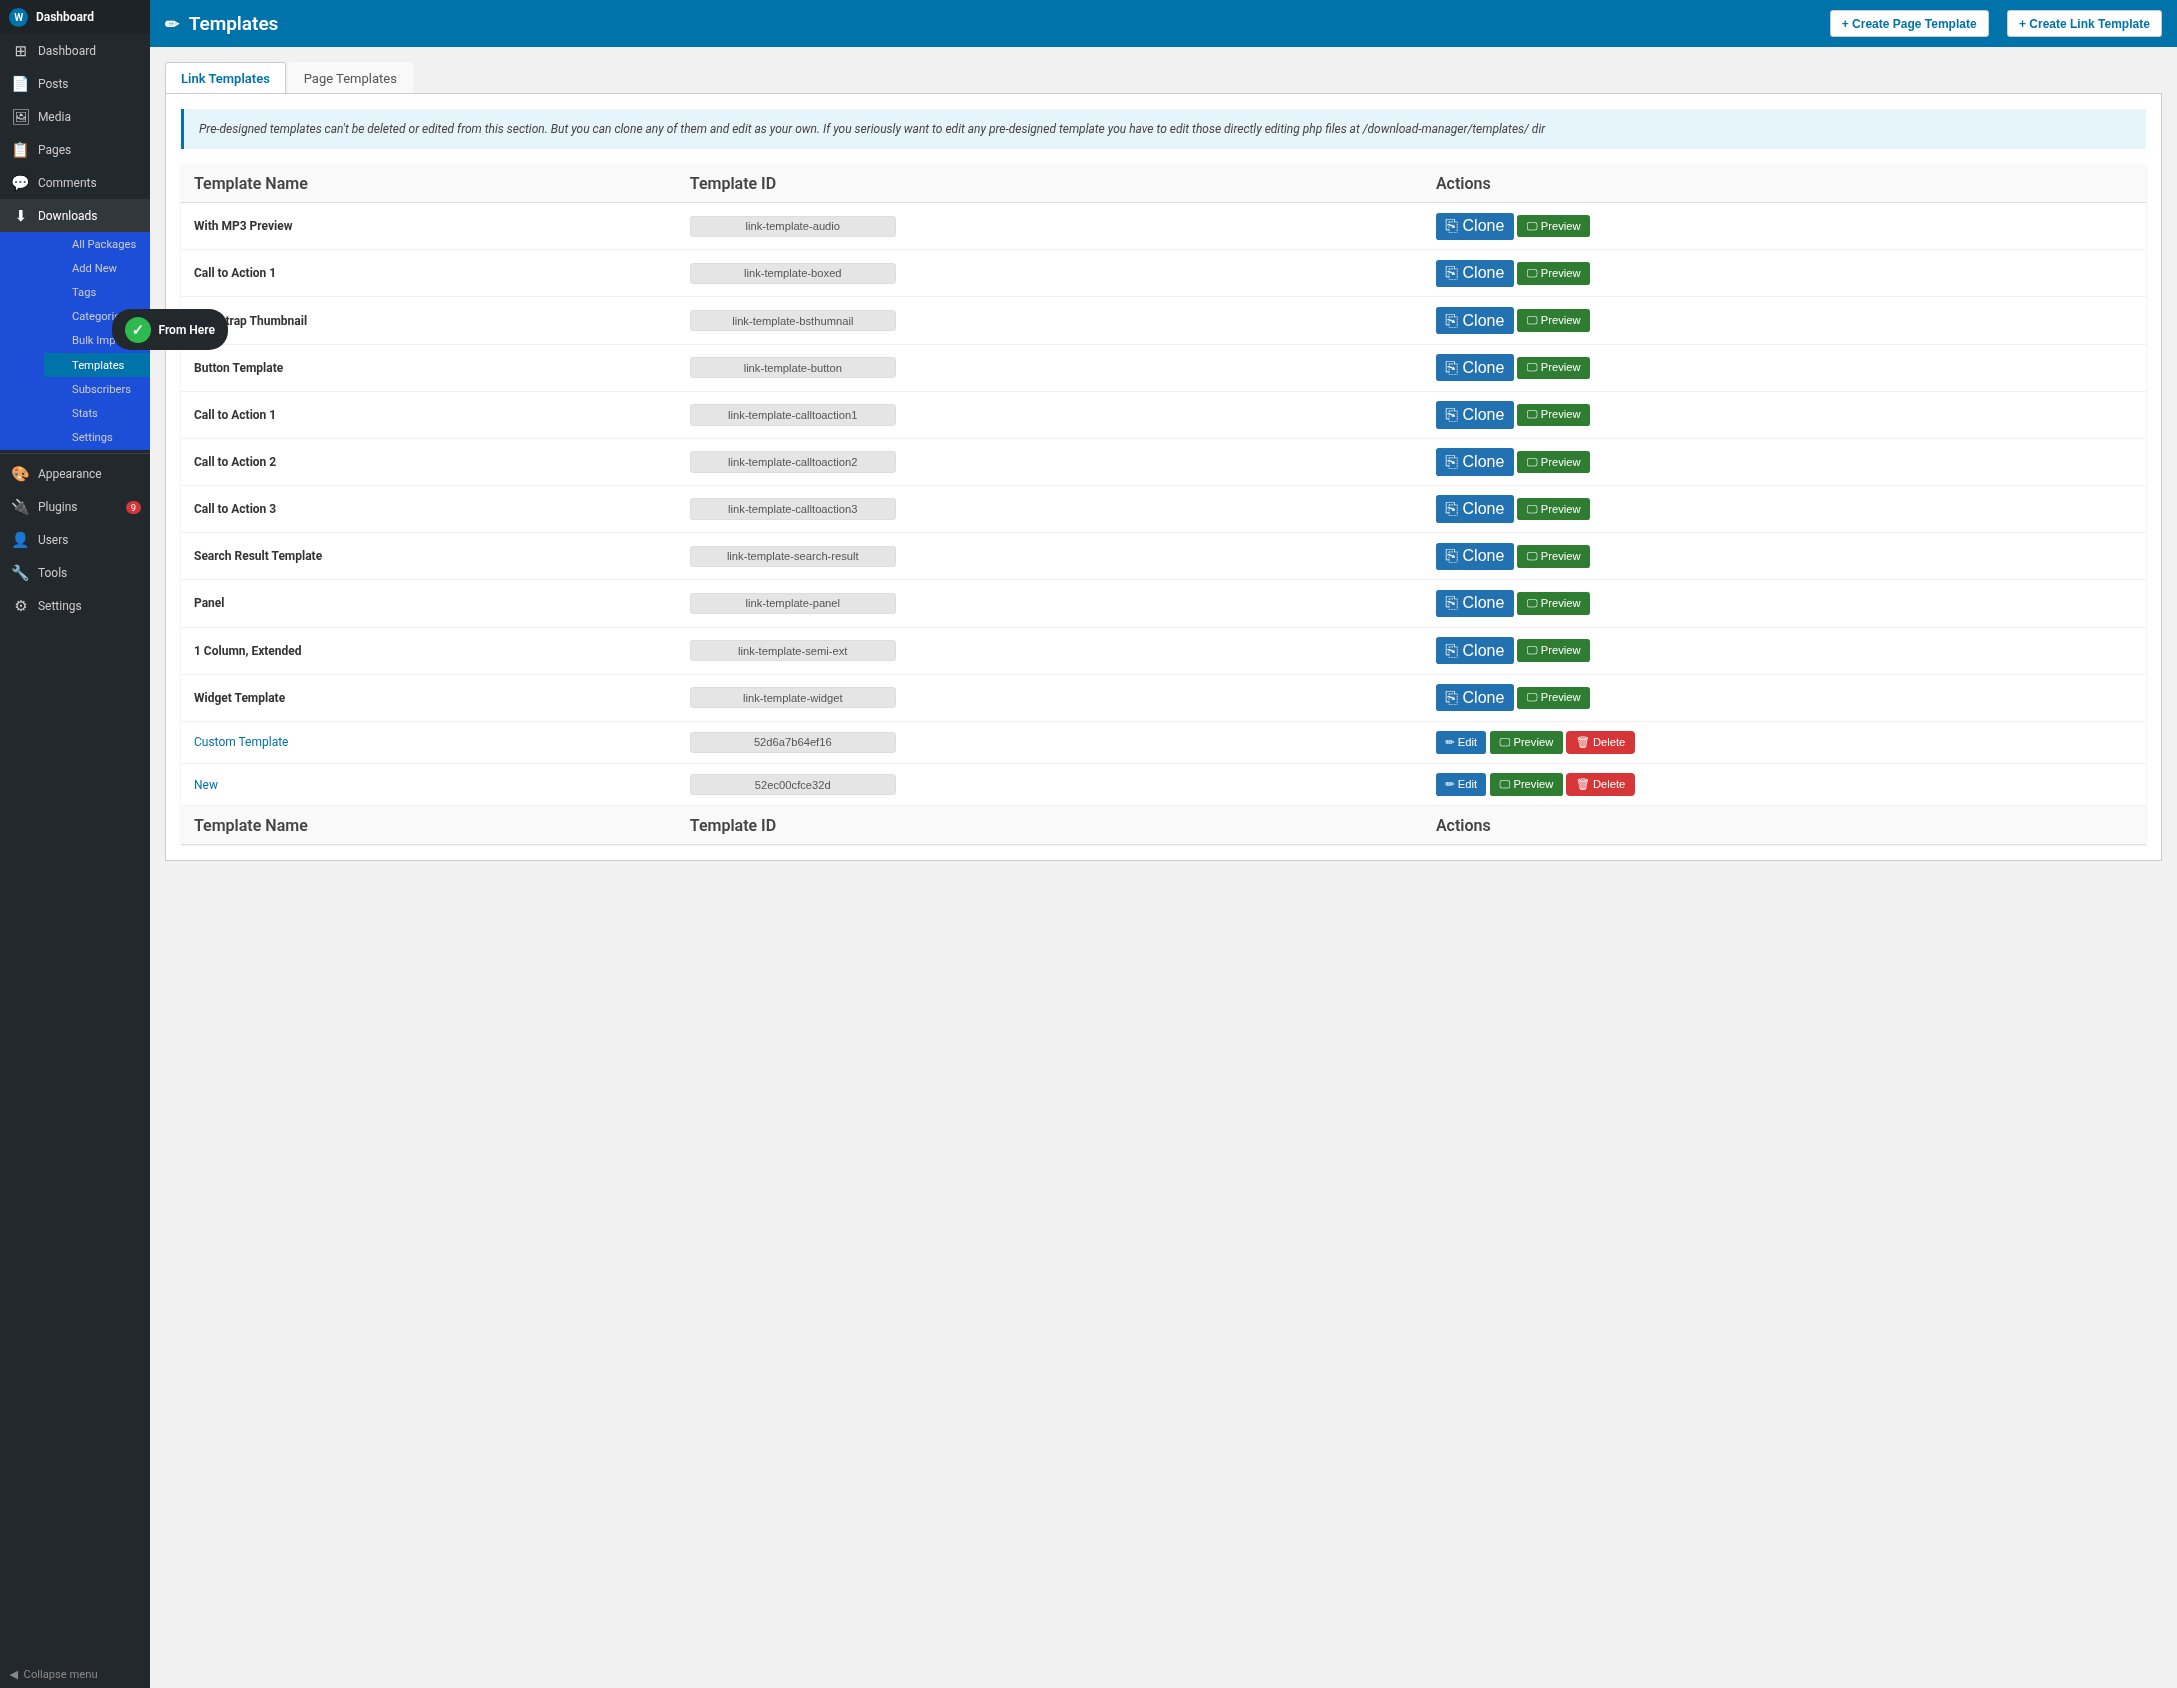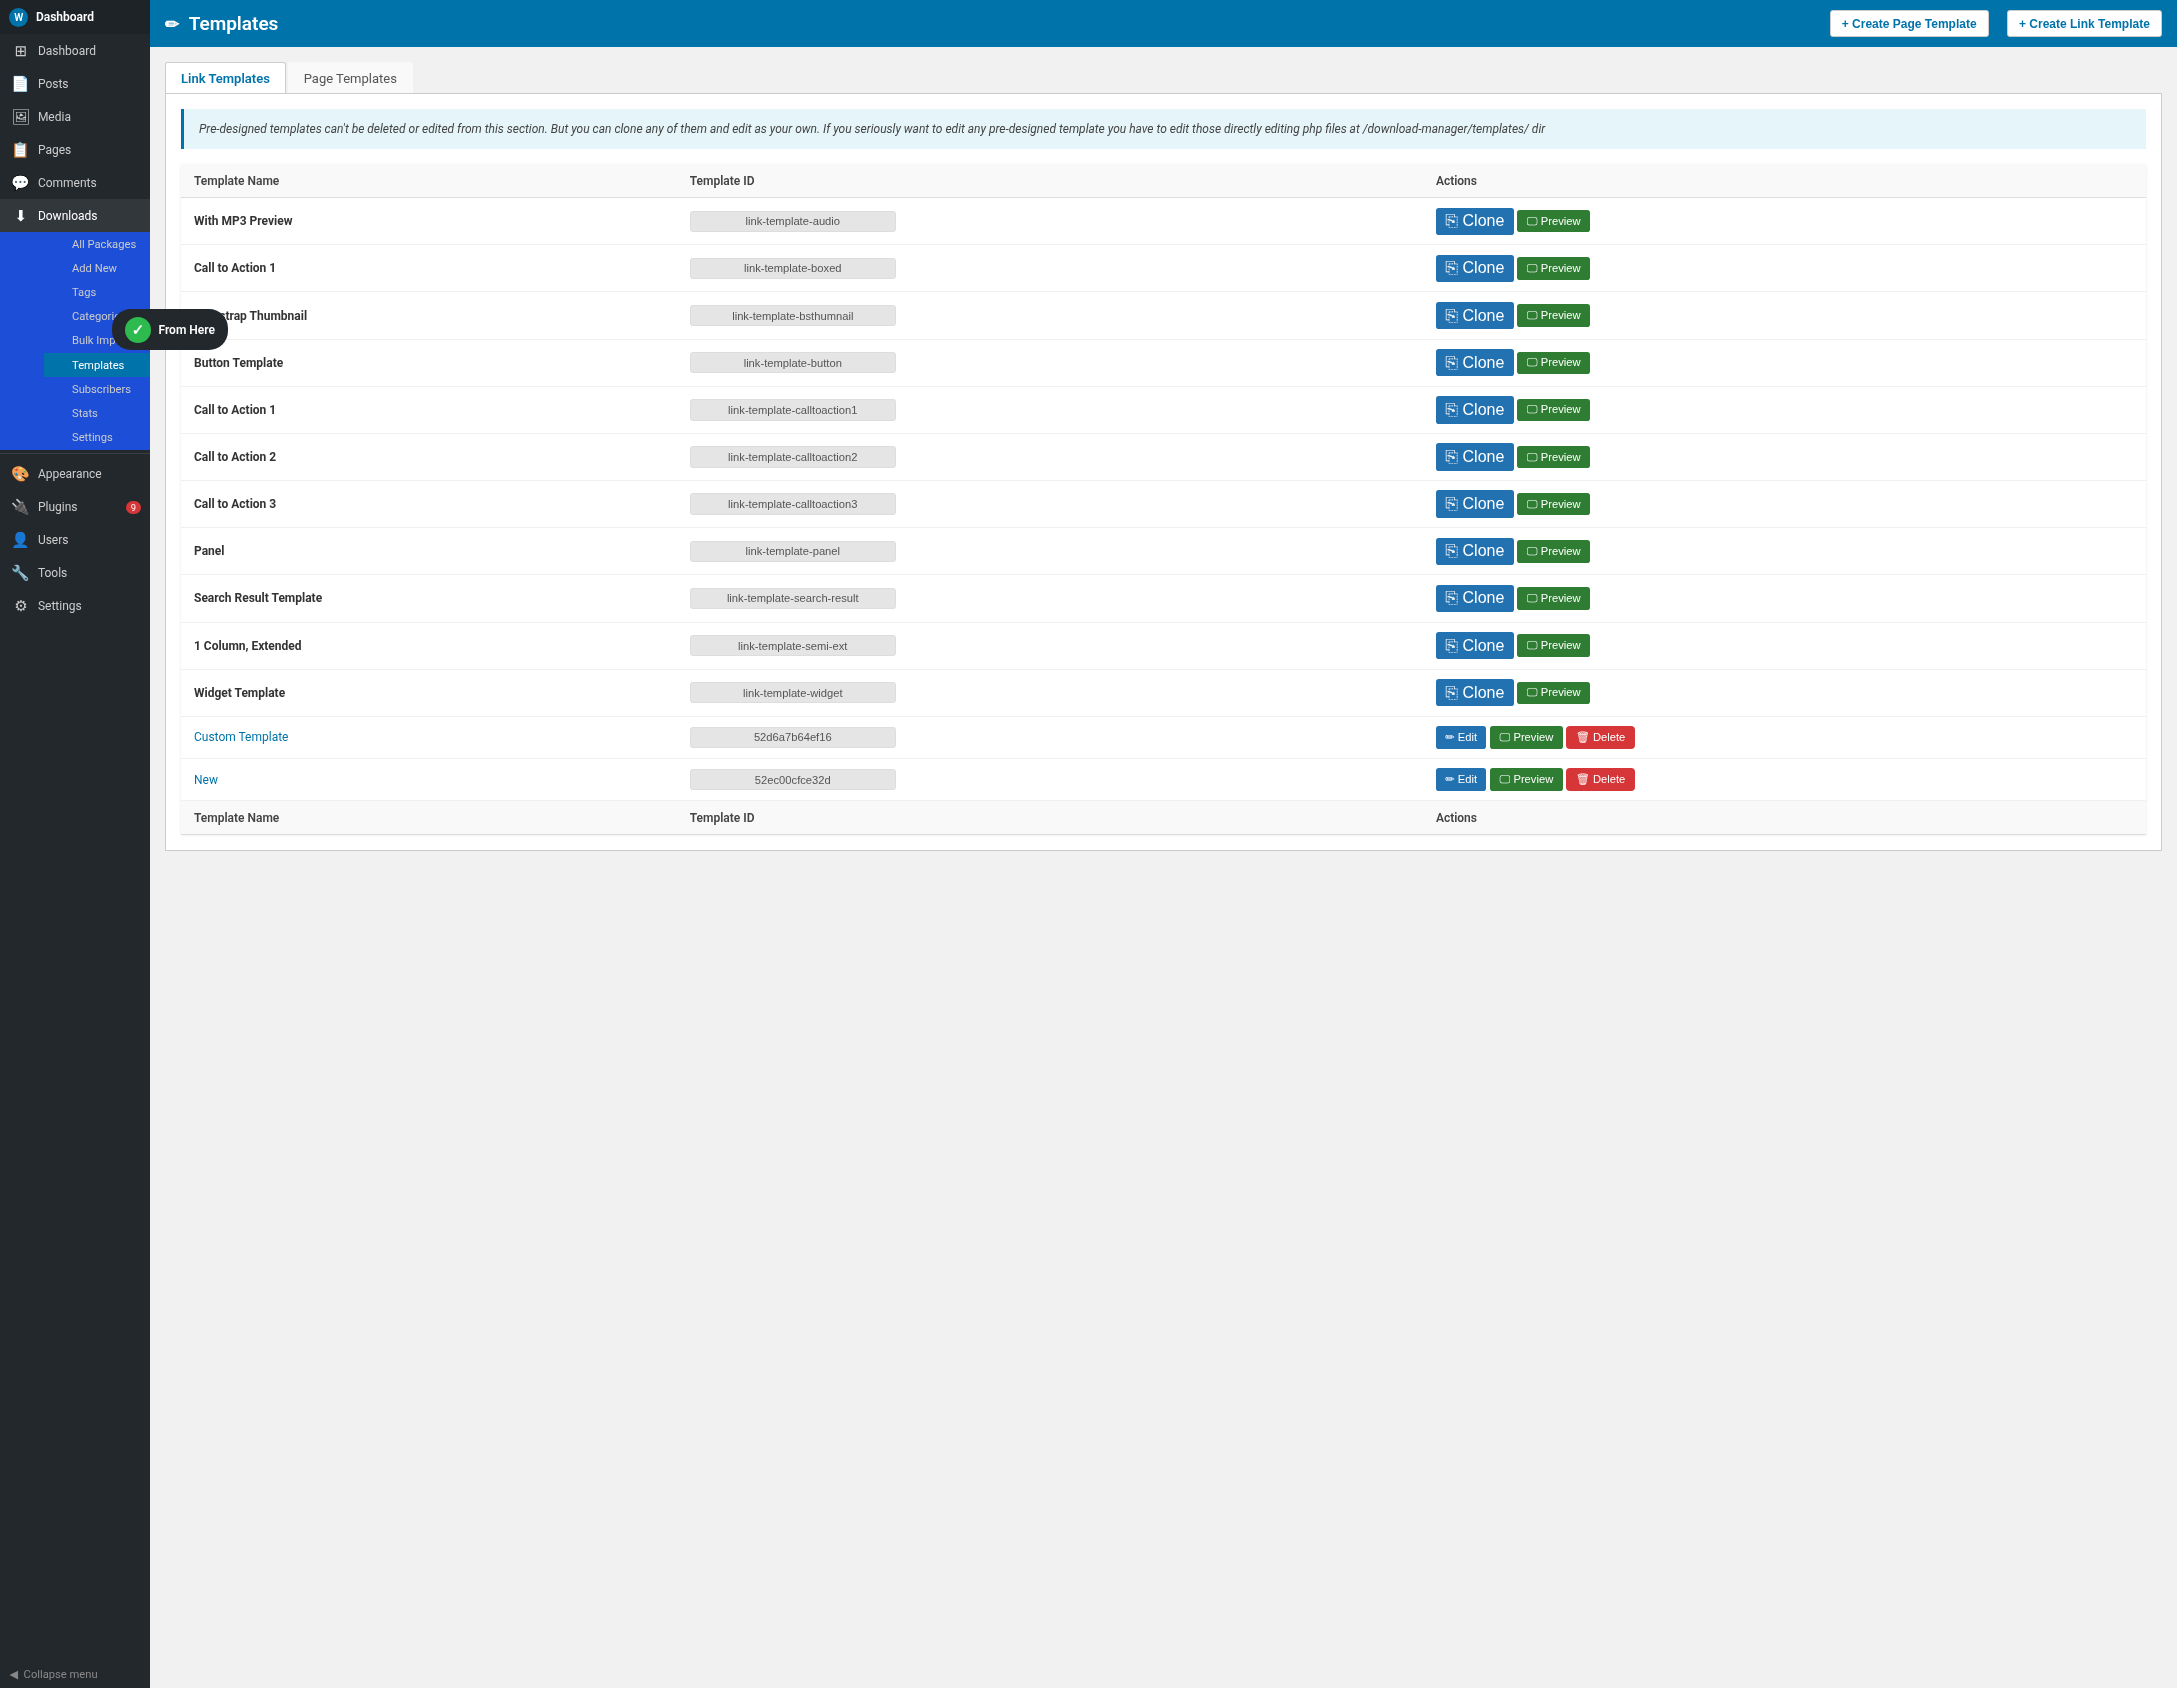--- a/index.html
+++ b/index.html
@@ -148,21 +148,21 @@
       border-collapse: collapse;
       background: #fff;
       box-shadow: 0 0.9px 2.8px rgba(0,0,0,0.1);
     }
     .wp-table th {
       background: #f9f9f9;
       border-bottom: 0.9px solid #ddd;
       padding: 9.4px 13px;
       text-align: left;
       font-weight: 600;
-      font-size: 12px;
+      font-size: 16px;
       color: #444;
     }
     .wp-table td {
       padding: 9.4px 13px;
       border-bottom: 0.9px solid #f0f0f0;
       font-size: 12px;
       color: #333;
       vertical-align: middle;
     }
     .template-id-input {
@@ -450,32 +450,32 @@
                   <td><b>Call to Action 3</b></td>
                   <td><input type="text" class="template-id-input" readonly="" value="link-template-calltoaction3" style=""></td>
                   <td>
                     <div class="actions-cell">
                       <button class="btn-clone">⎘ Clone</button>
                       <button class="btn-preview">🖵 Preview</button>
                     </div>
                   </td>
                 </tr>
                 <tr>
+                  <td><b>Search Result Template</b></td>
+                  <td><input type="text" class="template-id-input" readonly="" value="link-template-search-result" style=""></td>
+                  <td>
+                    <div class="actions-cell">
+                      <button class="btn-clone">⎘ Clone</button>
+                      <button class="btn-preview">🖵 Preview</button>
+                    </div>
+                  </td>
+                </tr>
+                <tr>
                   <td><b>Panel</b></td>
                   <td><input type="text" class="template-id-input" readonly="" value="link-template-panel" style=""></td>
-                  <td>
-                    <div class="actions-cell">
-                      <button class="btn-clone">⎘ Clone</button>
-                      <button class="btn-preview">🖵 Preview</button>
-                    </div>
-                  </td>
-                </tr>
-                <tr>
-                  <td><b>Search Result Template</b></td>
-                  <td><input type="text" class="template-id-input" readonly="" value="link-template-search-result" style=""></td>
                   <td>
                     <div class="actions-cell">
                       <button class="btn-clone">⎘ Clone</button>
                       <button class="btn-preview">🖵 Preview</button>
                     </div>
                   </td>
                 </tr>
                 <tr>
                   <td><b>1 Column, Extended</b></td>
                   <td><input type="text" class="template-id-input" readonly="" value="link-template-semi-ext" style=""></td>

